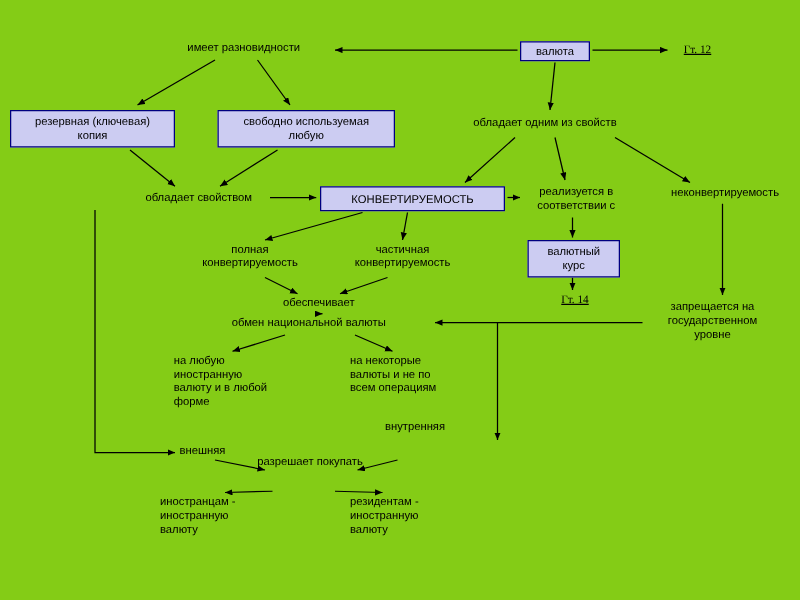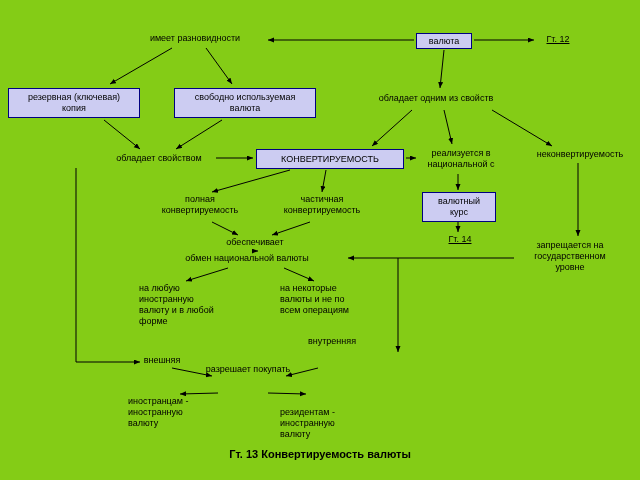--- a/index.html
+++ b/index.html
@@ -38,20 +38,21 @@
     display: flex;
     align-items: flex-start;
     justify-content: center;
   }
   .plain.left {
     text-align: left;
     justify-content: flex-start;
   }
   .underlined {
     text-decoration: underline;
+    font-family: Liberation Serif, serif;
   }
   #caption {
     position: absolute;
     left: 0;
     width: 640px;
     text-align: center;
     font-size: 11px;
     font-weight: bold;
     color: #000000;
   }
@@ -108,26 +109,26 @@
       </g>
   </svg>
 
   <div id="node-layer">
       <div class="node plain" style="left: 130px; top: 33px; width: 130px; height: 14px;">имеет разновидности</div>
       <div class="node boxed" style="left: 416px; top: 33px; width: 56px; height: 16px;">валюта</div>
       <div class="node plain underlined" style="left: 538px; top: 34px; width: 40px; height: 13px;">Гт. 12</div>
       <div class="node boxed" style="left: 8px; top: 88px; width: 132px; height: 30px;">резервная (ключевая)
 копия</div>
       <div class="node boxed" style="left: 174px; top: 88px; width: 142px; height: 30px;">свободно используемая
-валюта</div>
+любую</div>
       <div class="node plain" style="left: 360px; top: 93px; width: 152px; height: 14px;">обладает одним из свойств</div>
       <div class="node plain" style="left: 100px; top: 153px; width: 118px; height: 14px;">обладает свойством</div>
       <div class="node boxed" style="left: 256px; top: 149px; width: 148px; height: 20px;">КОНВЕРТИРУЕМОСТЬ</div>
       <div class="node plain" style="left: 418px; top: 148px; width: 86px; height: 24px;">реализуется в
-национальной с</div>
+соответствии с</div>
       <div class="node plain" style="left: 524px; top: 149px; width: 112px; height: 14px;">неконвертируемость</div>
       <div class="node plain" style="left: 150px; top: 194px; width: 100px; height: 26px;">полная
 конвертируемость</div>
       <div class="node plain" style="left: 272px; top: 194px; width: 100px; height: 26px;">частичная
 конвертируемость</div>
       <div class="node boxed" style="left: 422px; top: 192px; width: 74px; height: 30px;">валютный
 курс</div>
       <div class="node plain underlined" style="left: 440px; top: 234px; width: 40px; height: 13px;">Гт. 14</div>
       <div class="node plain" style="left: 216px; top: 237px; width: 78px; height: 14px;">обеспечивает</div>
       <div class="node plain" style="left: 518px; top: 240px; width: 104px; height: 38px;">запрещается на
@@ -140,19 +141,18 @@
 форме</div>
       <div class="node plain left" style="left: 280px; top: 283px; width: 94px; height: 38px;">на некоторые
 валюты и не по
 всем операциям</div>
       <div class="node plain" style="left: 134px; top: 355px; width: 56px; height: 14px;">внешняя</div>
       <div class="node plain" style="left: 298px; top: 336px; width: 68px; height: 14px; text-align: right;">внутренняя</div>
       <div class="node plain" style="left: 190px; top: 364px; width: 116px; height: 14px;">разрешает покупать</div>
       <div class="node plain left" style="left: 128px; top: 396px; width: 86px; height: 38px;">иностранцам -
 иностранную
 валюту</div>
-      <div class="node plain left" style="left: 280px; top: 396px; width: 86px; height: 38px; margin-top: 11px;">резидентам -
+      <div class="node plain left" style="left: 280px; top: 396px; width: 86px; height: 38px;">резидентам -
 иностранную
 валюту</div>
     </div>
 
-  <div id="caption" style="top: 448px;">Гт. 13 Конвертируемость валюты</div>
 </div>
 
 </body></html>

